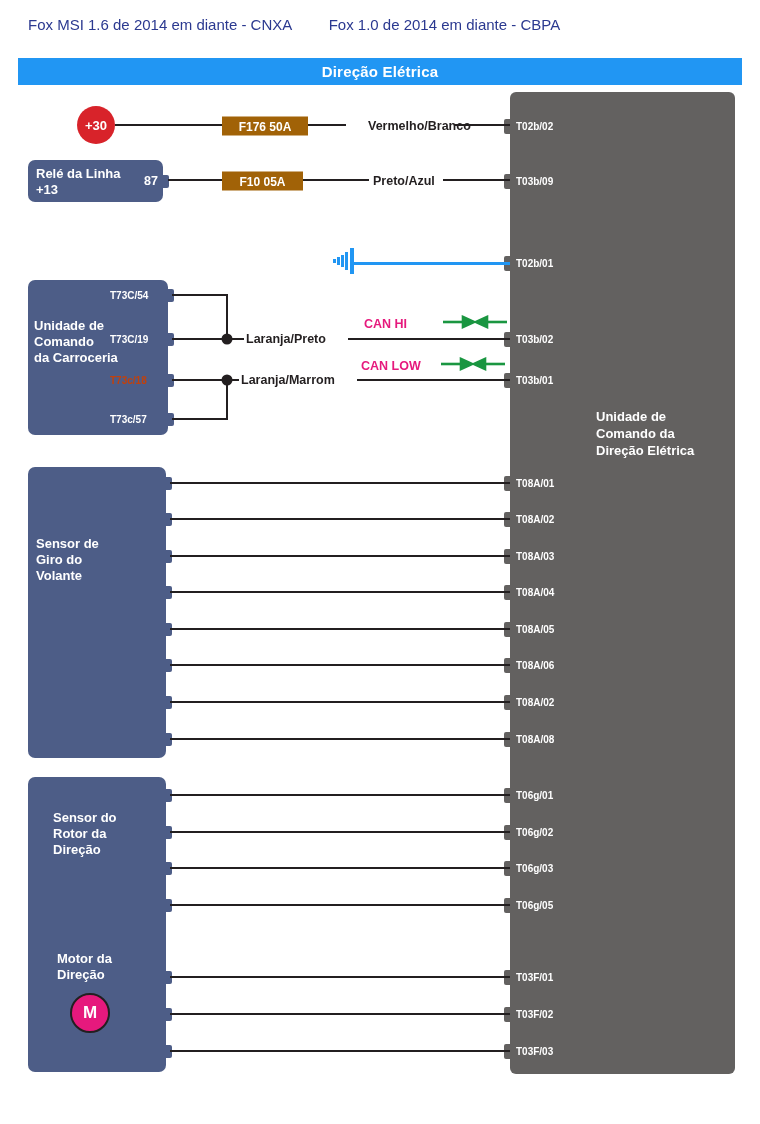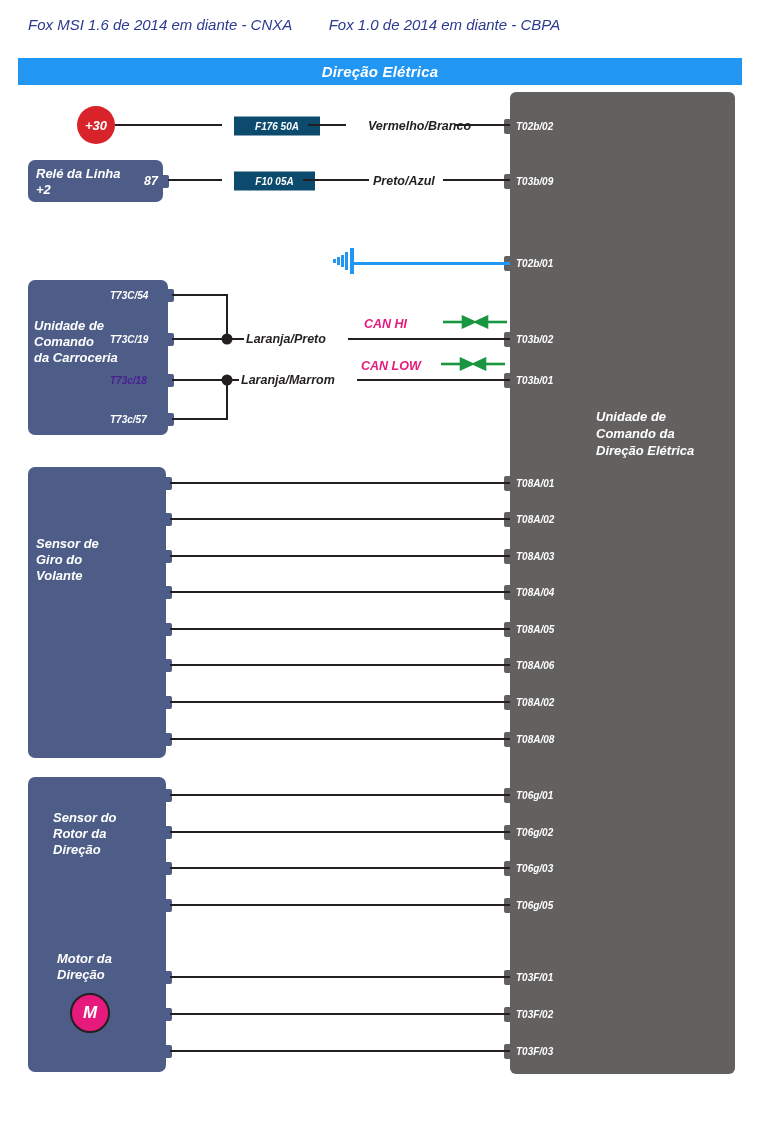--- a/index.html
+++ b/index.html
@@ -7,21 +7,20 @@
   body{
     font-family:"Liberation Sans","DejaVu Sans",sans-serif;
     -webkit-font-smoothing:antialiased;
   }
   #page{
     position:relative;
     width:760px;
     height:1124px;
     background:#ffffff;
     overflow:hidden;
-    font-style:italic;
   }
 
   
   .subtitle-row{
     position:absolute;
     left:28px; top:16px;
     font-size:15px;
     color:#2b3990;
     white-space:nowrap;
     letter-spacing:0px;
@@ -134,29 +133,28 @@
     font-size:12.5px;
     font-weight:bold;
     white-space:nowrap;
     transform:translateY(-50%);
     padding:0 2px;
   }
 
   
   .fuse{
     position:absolute;
-    background:#0c4a6e;
-    color:#ffffff;
-    font-size:10px;
+    background:#a16207;
+    color:#ffffff;
+    font-size:12px;
     font-weight:bold;
     height:19px;
     display:flex;align-items:center;justify-content:center;
     transform:translateY(-50%);
     white-space:nowrap;
-    margin-left:12px;
   }
 
   
   .term30{
     position:absolute;
     width:38px;height:38px;
     border-radius:50%;
     background:#d8232a;
     color:#ffffff;
     font-size:13px;
@@ -291,21 +289,21 @@
 
   <div class="term30" style="left:96px; top:125px;">+30</div>
   <div class="wire" style="left:115px; top:124px; width:107px;"></div>
   <div class="fuse" style="left:222px; top:126px; width:86px;">F176 50A</div>
   <div class="wire" style="left:308px; top:124px; width:38px;"></div>
   <div class="wname" style="left:366px; top:126px;">Vermelho/Branco</div>
   <div class="wire" style="left:455px; top:124px; width:55px;"></div>
 
   <div class="blk" style="left:28px; top:160px; width:135px; height:42px;"></div>
   <div class="blk-label" style="left:36px; top:166px;">Relé da Linha
-+2</div>
++13</div>
   <div class="relay-pin" style="left:144px; top:181px;">87</div>
   <div class="blue-tab" style="left:162px; top:174.5px;"></div>
   <div class="wire" style="left:168px; top:179px; width:54px;"></div>
   <div class="fuse" style="left:222px; top:181px; width:81px;">F10 05A</div>
   <div class="wire" style="left:303px; top:179px; width:66px;"></div>
   <div class="wname" style="left:371px; top:181px;">Preto/Azul</div>
   <div class="wire" style="left:443px; top:179px; width:67px;"></div>
 
   <div class="gnd" style="left:328px; top:263px;">
     <svg width="28" height="26" viewBox="0 0 28 26" aria-hidden="true">
@@ -320,21 +318,21 @@
   </div>
   <div class="wire-blue" style="left:352px; top:261.5px; width:158px;"></div>
 
   <div class="blk" style="left:28px; top:280px; width:140px; height:155px;"></div>
   <div class="blk-label" style="left:34px; top:318px;">Unidade de
 Comando
 da Carroceria</div>
 
   <div class="pin" style="left:110px; top:295px; color:#ffffff;">T73C/54</div>
   <div class="pin" style="left:110px; top:339px; color:#ffffff;">T73C/19</div>
-  <div class="pin" style="left:110px; top:380px; color:#4c1d95;">T73c/18</div>
+  <div class="pin" style="left:110px; top:380px; color:#c2410c;">T73c/18</div>
   <div class="pin" style="left:110px; top:419px; color:#ffffff;">T73c/57</div>
 
   <div class="blue-tab" style="left:167px; top:288.5px;"></div>
   <div class="blue-tab" style="left:167px; top:332.5px;"></div>
   <div class="blue-tab" style="left:167px; top:373.5px;"></div>
   <div class="blue-tab" style="left:167px; top:412.5px;"></div>
 
   <div class="wire" style="left:172px; top:293.8px; width:56px;"></div>
   <div class="wire-v" style="left:225.6px; top:293.8px; height:46px;"></div>
   <div class="wire" style="left:172px; top:337.8px; width:56px;"></div>

